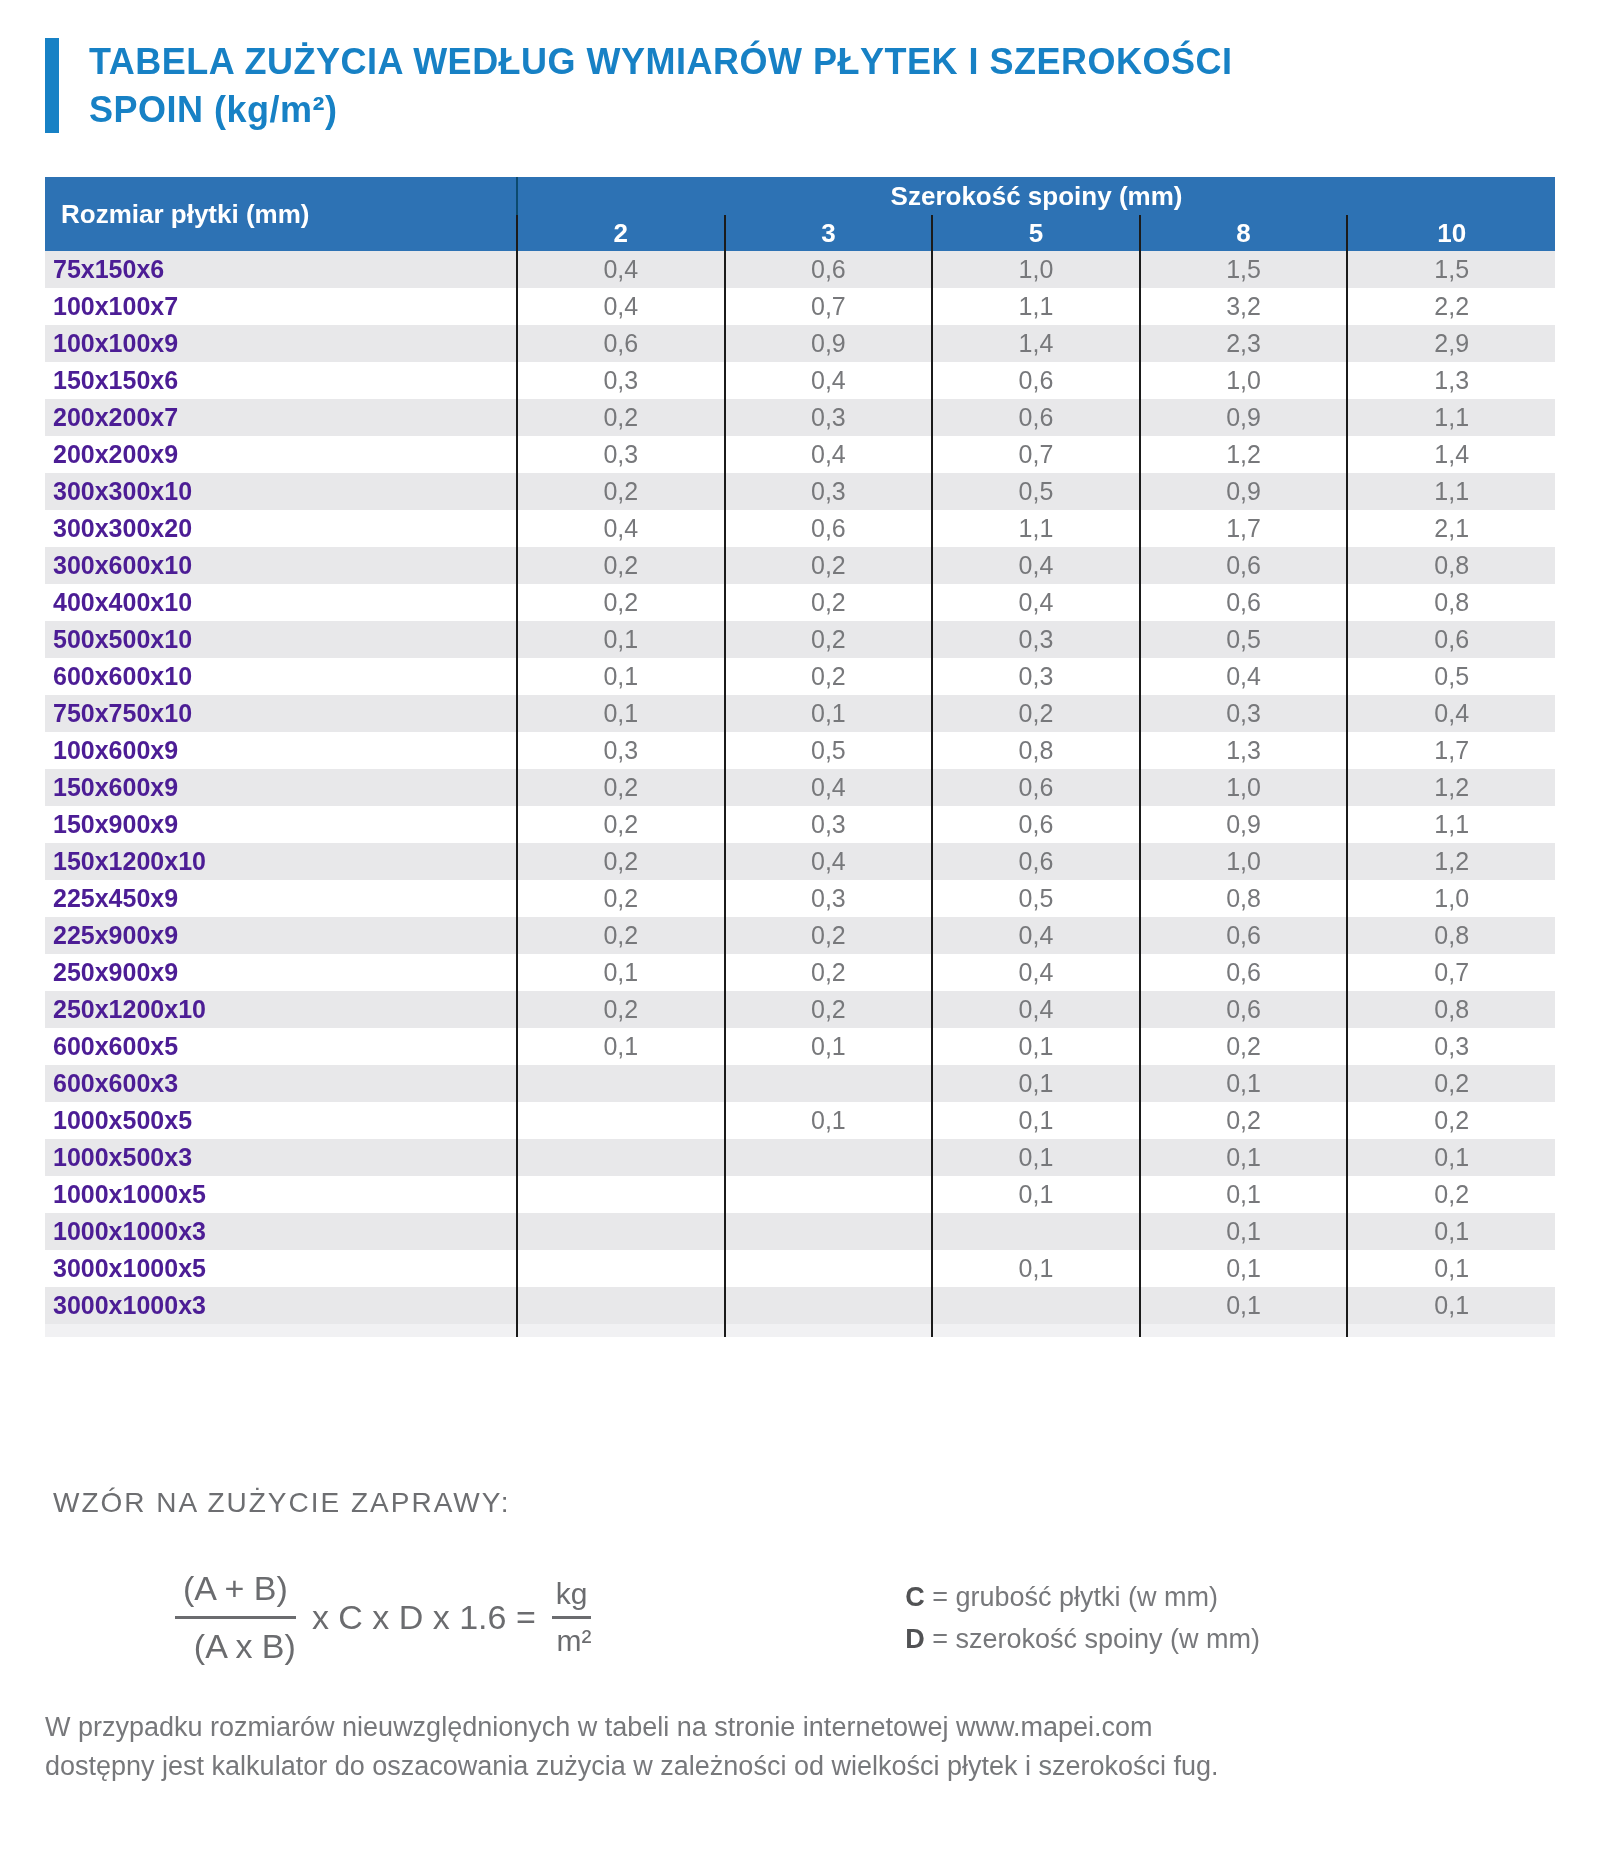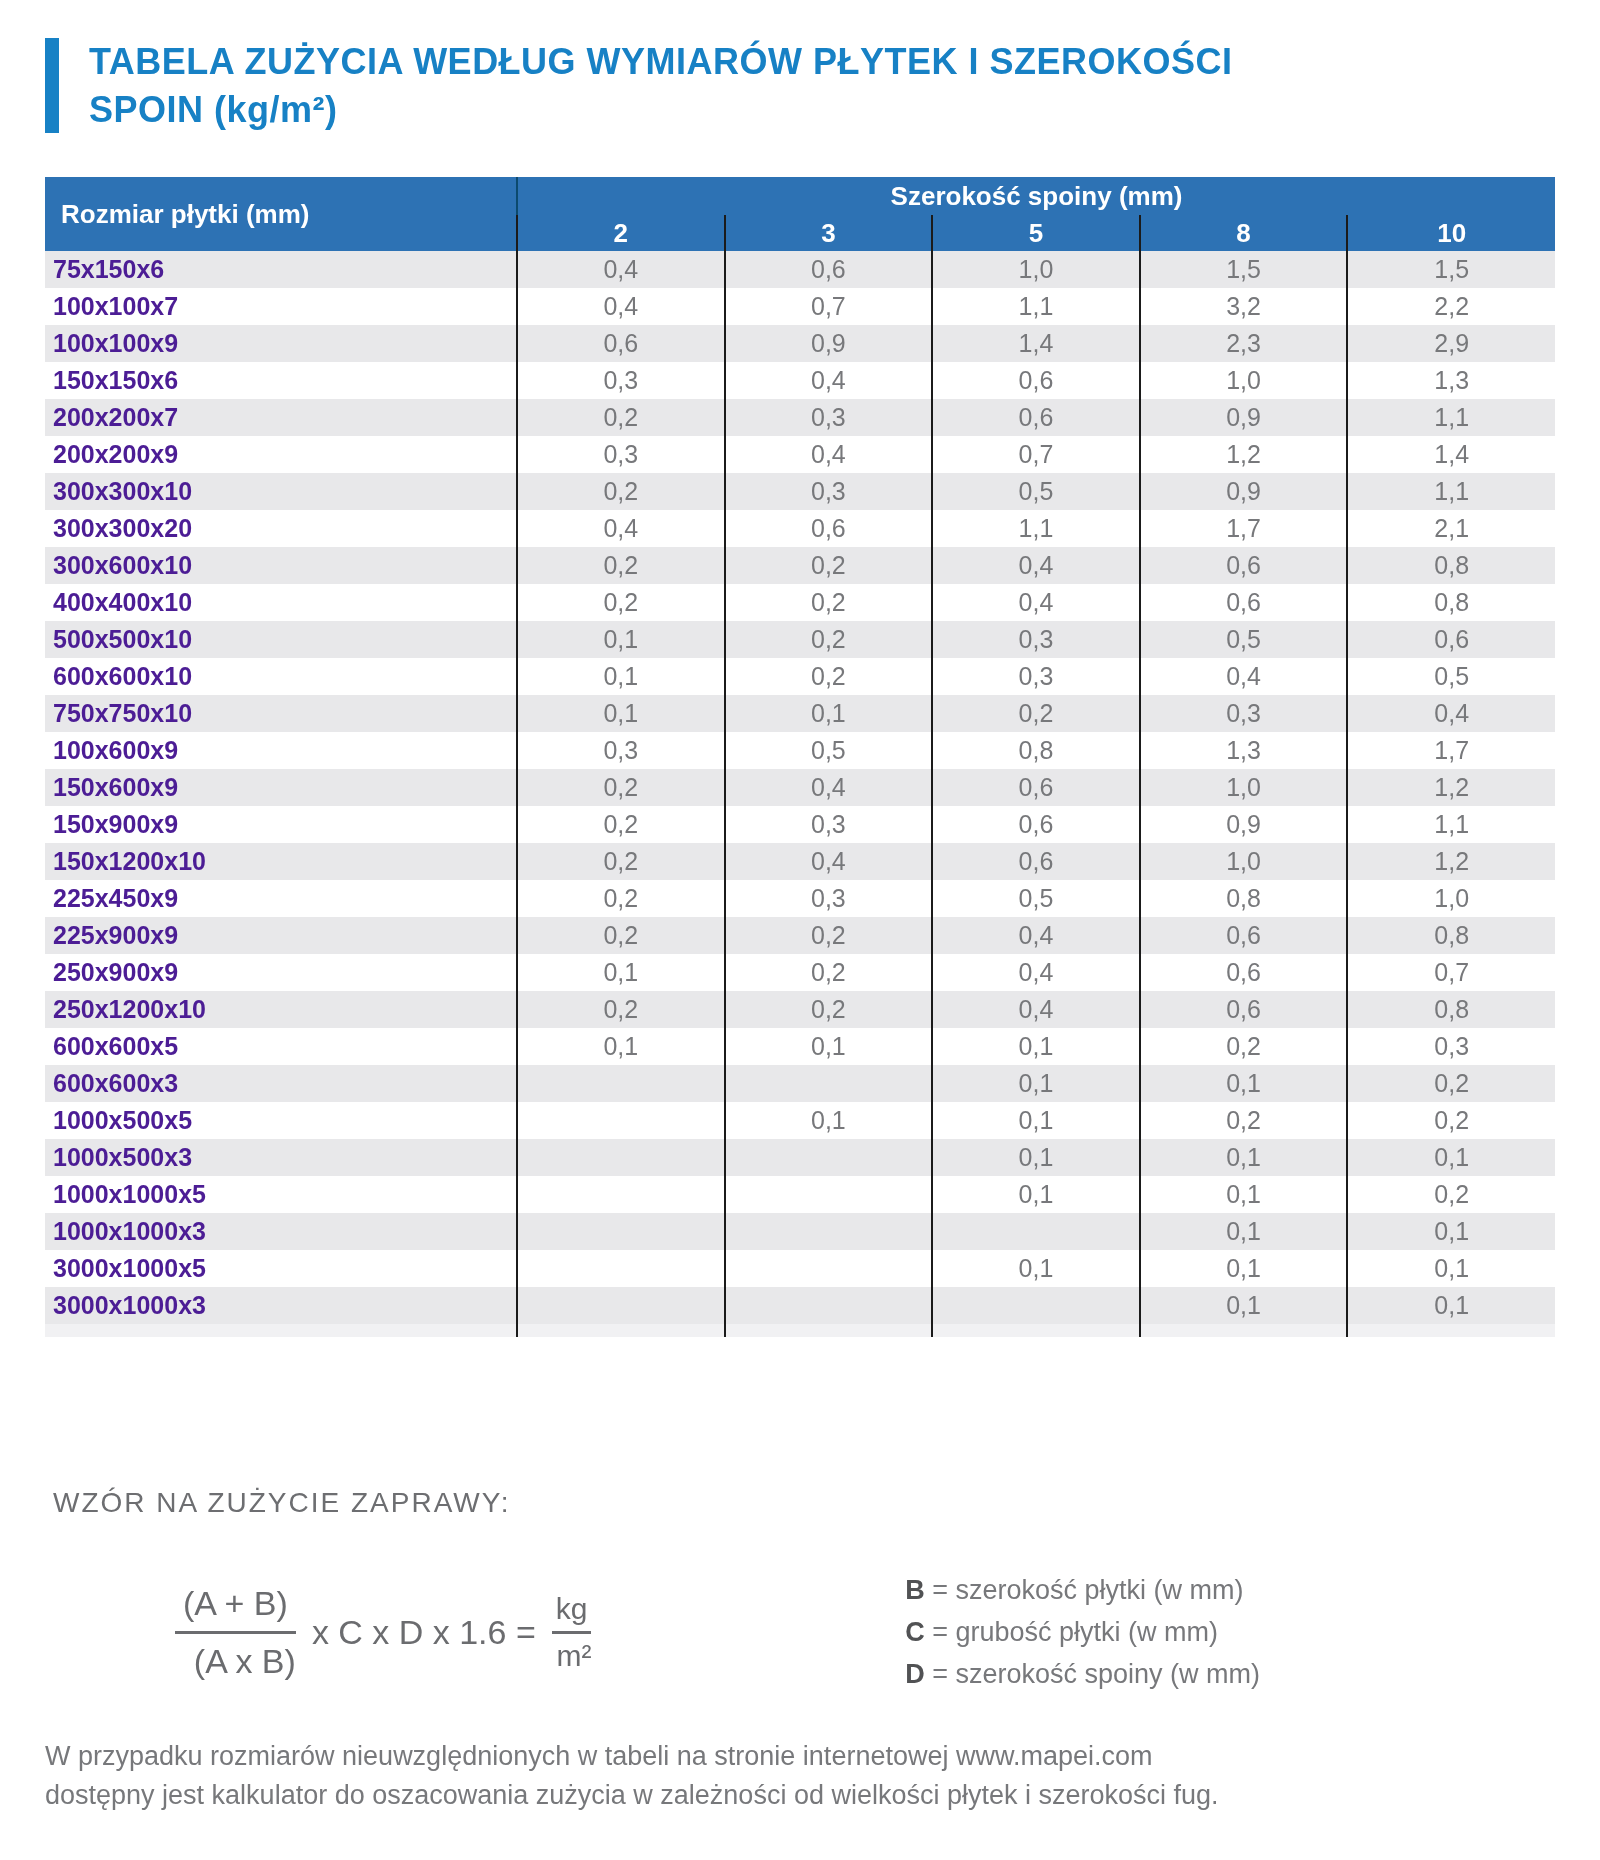--- a/index.html
+++ b/index.html
@@ -395,21 +395,20 @@
           <span class="frac-num">(A + B)</span>
           <span class="frac-den">(A x B)</span>
         </span>
         <span class="mid">x C x D x 1.6 =</span>
         <span class="fraction unit">
           <span class="frac-num">kg</span>
           <span class="frac-den">m²</span>
         </span>
       </div>
       <div class="legend" id="legend">
-          <div class="legend-line"><span class="sym">B</span><span> = szerokość płytki (w mm)</span></div>
           <div class="legend-line"><span class="sym">C</span><span> = grubość płytki (w mm)</span></div>
           <div class="legend-line"><span class="sym">D</span><span> = szerokość spoiny (w mm)</span></div>
         </div>
     </div>
   </section>
 
   <p class="footer">
     <span class="f-line">W przypadku rozmiarów nieuwzględnionych w tabeli na stronie internetowej www.mapei.com</span>
     <span class="f-line">dostępny jest kalkulator do oszacowania zużycia w zależności od wielkości płytek i szerokości fug.</span>
   </p>

